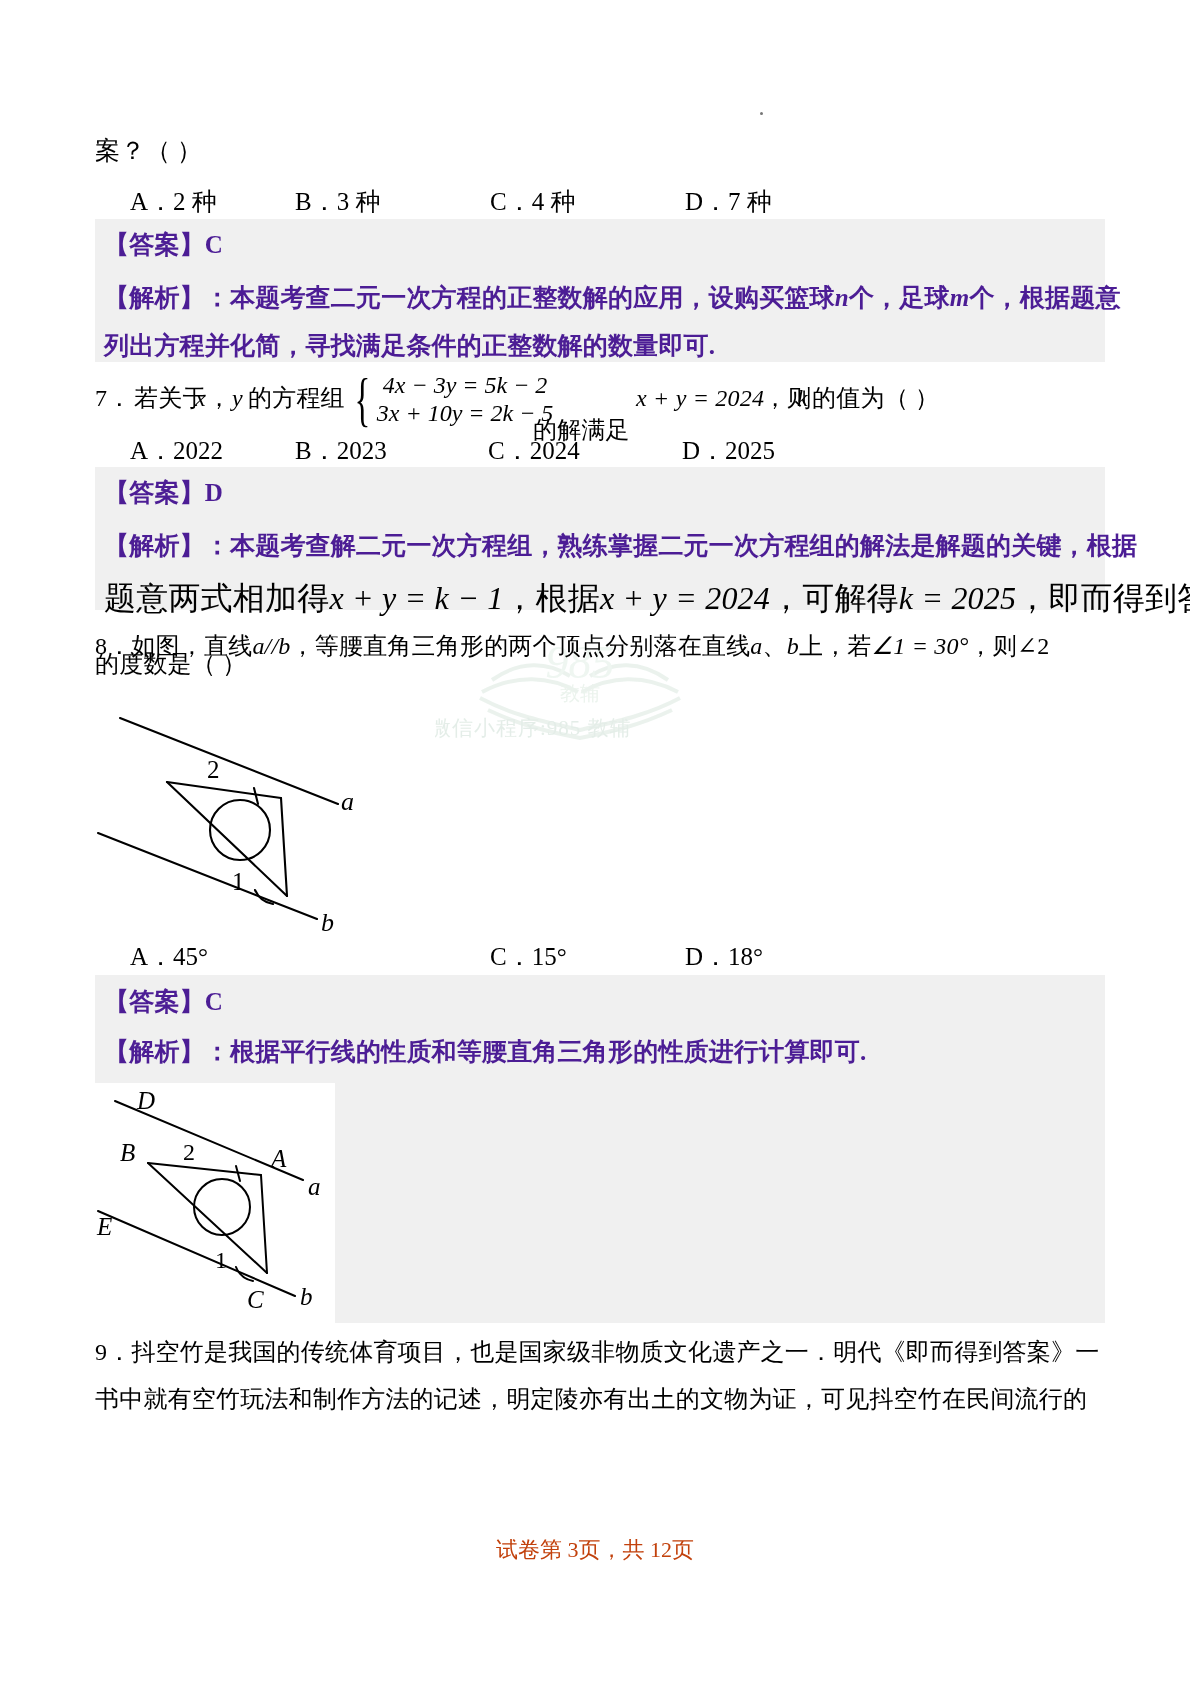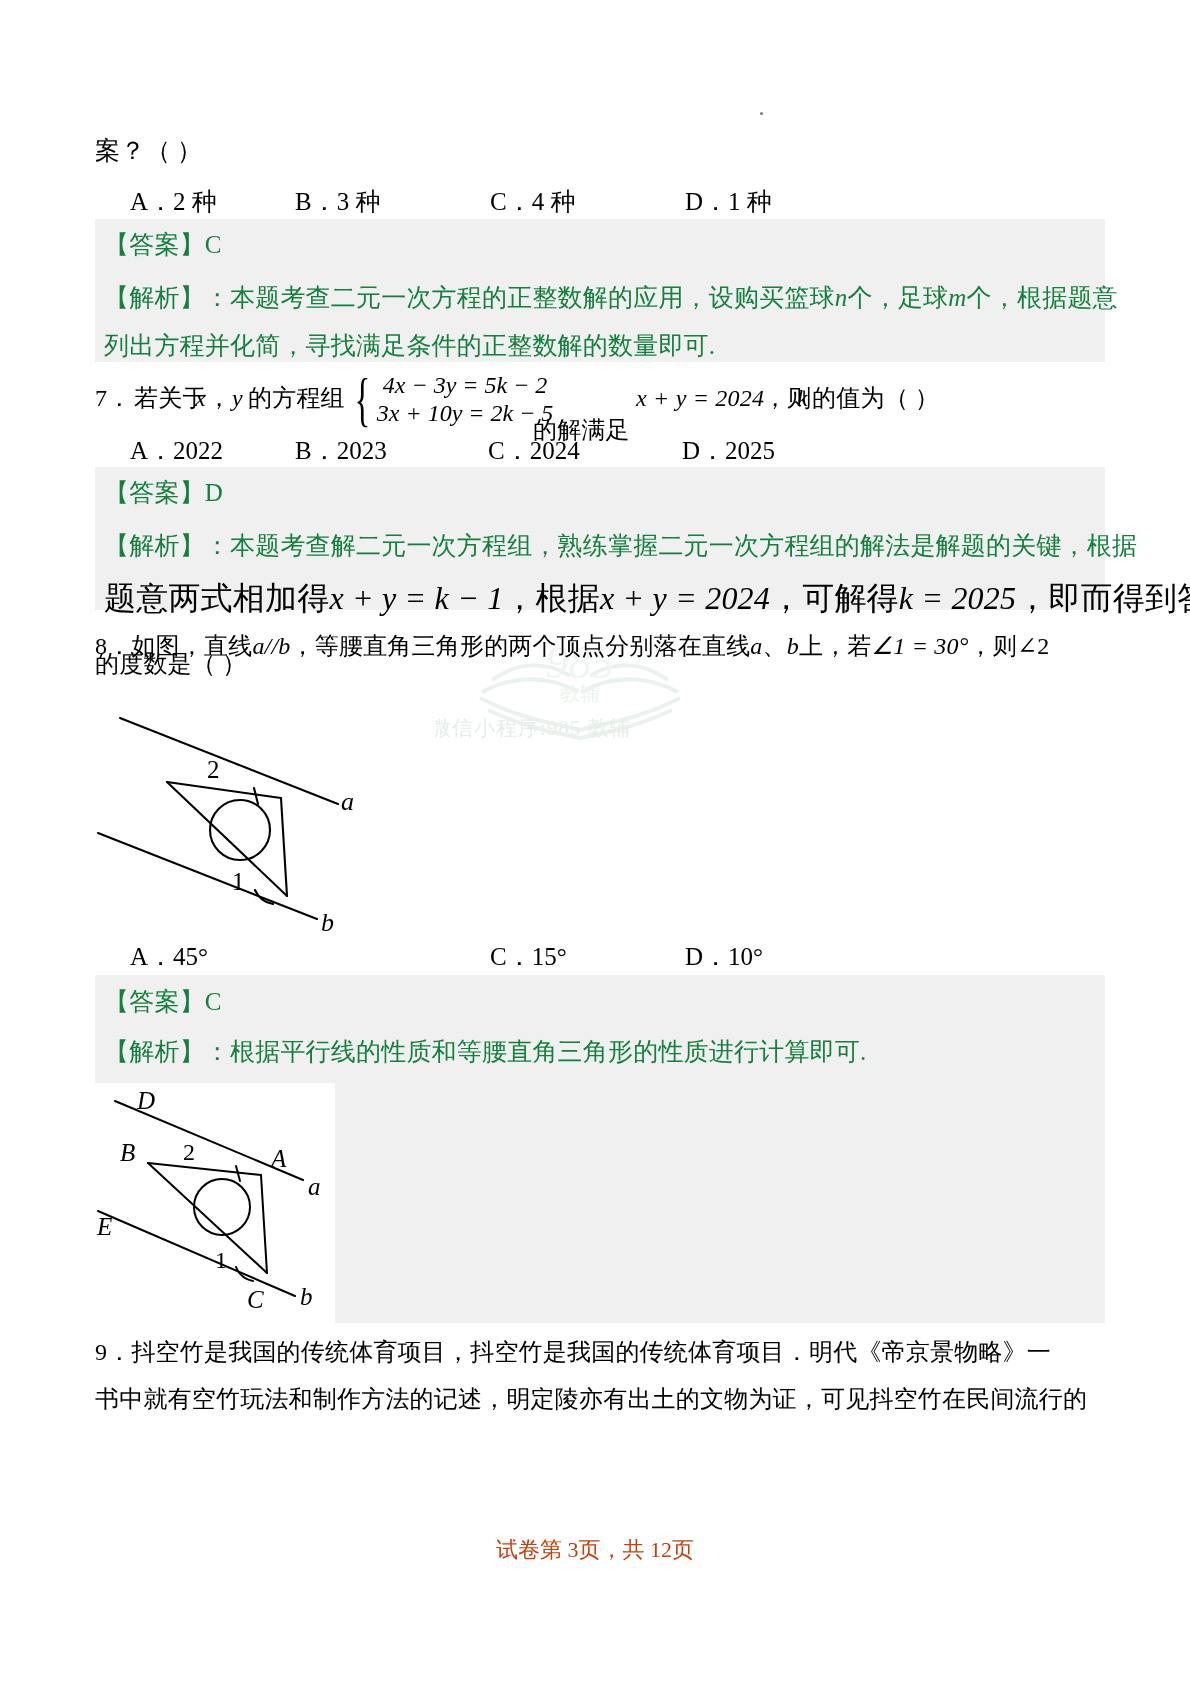--- a/index.html
+++ b/index.html
@@ -67,21 +67,22 @@
 
   .band {
     position: absolute;
     left: 95px;
     width: 1010px;
     background: #f0f0f0;
     z-index: 1;
   }
 
   .red {
-    color: #15803d;
+    color: #4c1d95;
+    font-weight: bold;
   }
 
   .ital {
     font-style: italic;
     font-family: "Liberation Serif", serif;
   }
 
   
   .opt {
     position: absolute;
@@ -172,21 +173,21 @@
   <div class="band" style="top:467px;height:143px;"></div>
   <div class="band" style="top:975px;height:348px;"></div>
 
   <div class="content">
 
     <div class="line" style="left:95px;top:134px;">案？（ ）</div>
 
     <div class="opt" style="left:130px;top:185px;">A．2 种</div>
     <div class="opt" style="left:295px;top:185px;">B．3 种</div>
     <div class="opt" style="left:490px;top:185px;">C．4 种</div>
-    <div class="opt" style="left:685px;top:185px;">D．1 种</div>
+    <div class="opt" style="left:685px;top:185px;">D．7 种</div>
 
     <div class="line red" style="left:104px;top:228px;">
       <span>【答案】</span><span>C</span>
     </div>
 
     <div class="line red" style="left:104px;top:281px;">
       <span>【解析】：</span><span>本题考查二元一次方程的正整数解的应用，设购买篮球</span><span class="ital">n</span><span>个，足球</span><span class="ital">m</span><span>个，根据题意</span>
     </div>
 
     <div class="line red" style="left:104px;top:329px;">列出方程并化简，寻找满足条件的正整数解的数量即可.</div>
@@ -252,21 +253,21 @@
         <text x="112" y="78" font-family="Liberation Serif, serif" font-size="25" fill="#000">2</text>
         <text x="137" y="190" font-family="Liberation Serif, serif" font-size="25" fill="#000">1</text>
         <text x="246" y="110" font-family="Liberation Serif, serif" font-size="26" fill="#000" font-style="italic">a</text>
         <text x="226" y="231" font-family="Liberation Serif, serif" font-size="26" fill="#000" font-style="italic">b</text>
       </svg>
     </div>
 
     <div class="opt" style="left:130px;top:940px;">A．45°</div>
     <div class="opt" style="left:297px;top:900px;">B．30°</div>
     <div class="opt" style="left:490px;top:940px;">C．15°</div>
-    <div class="opt" style="left:685px;top:940px;">D．10°</div>
+    <div class="opt" style="left:685px;top:940px;">D．18°</div>
 
     <div class="line red" style="left:104px;top:985px;">
       <span>【答案】</span><span>C</span>
     </div>
 
     <div class="line red" style="left:104px;top:1035px;">
       <span>【解析】：</span><span>根据平行线的性质和等腰直角三角形的性质进行计算即可.</span>
     </div>
 
     <div class="figbox" style="left:95px;top:1083px;width:240px;height:240px;">
@@ -293,21 +294,21 @@
         <text x="2" y="152" font-family="Liberation Serif, serif" font-size="25" font-style="italic" fill="#000">E</text>
         <text x="152" y="225" font-family="Liberation Serif, serif" font-size="25" font-style="italic" fill="#000">C</text>
         <text x="213" y="112" font-family="Liberation Serif, serif" font-size="25" font-style="italic" fill="#000">a</text>
         <text x="205" y="222" font-family="Liberation Serif, serif" font-size="25" font-style="italic" fill="#000">b</text>
         <text x="88" y="77" font-family="Liberation Serif, serif" font-size="24" fill="#000">2</text>
         <text x="120" y="185" font-family="Liberation Serif, serif" font-size="24" fill="#000">1</text>
       </svg>
     </div>
 
     <div class="line" style="left:95px;top:1336px;font-size:24px;">
-      <span>9．</span><span>抖空竹是我国的传统体育项目，抖空竹是我国的传统体育项目．明代《帝京景物略》一</span>
+      <span>9．</span><span>抖空竹是我国的传统体育项目，也是国家级非物质文化遗产之一．明代《即而得到答案》一</span>
     </div>
     <div class="line" style="left:95px;top:1383px;font-size:24px;">书中就有空竹玩法和制作方法的记述，明定陵亦有出土的文物为证，可见抖空竹在民间流行的</div>
 
   </div>
 
   <div class="footer">试卷第 3页，共 12页</div>
 
 </div>
 
 </body></html>

